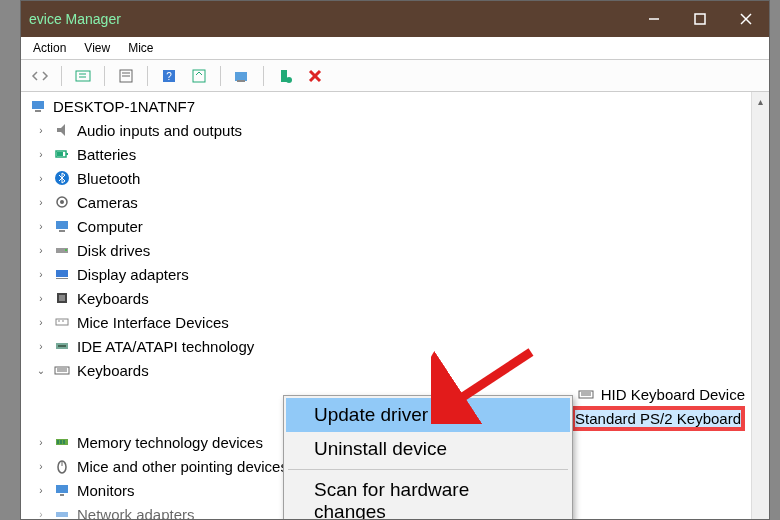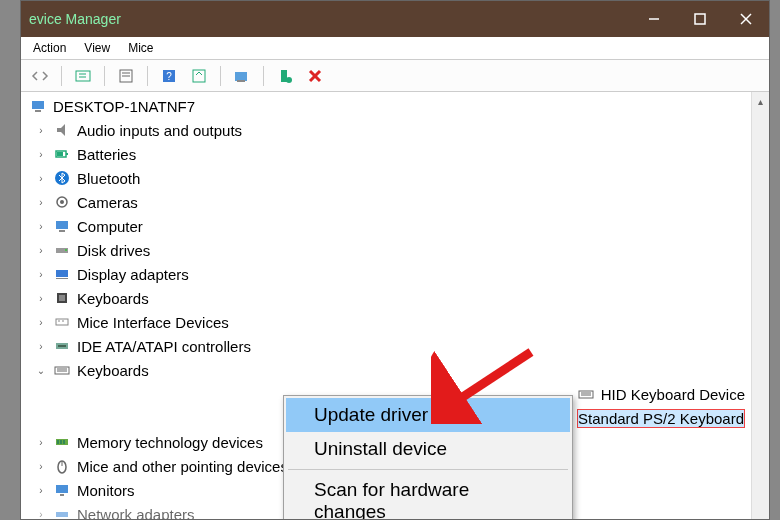--- a/index.html
+++ b/index.html
@@ -124,21 +124,21 @@
   }
   .node .icon {
     width: 18px;
     height: 18px;
     display: flex;
     align-items: center;
     justify-content: center;
   }
   .node.selected .label {
     background: #cce8ff;
-    border: 1px solid #ef4444;
+    border: 4px solid #ef4444;
     padding: 0 0;
   }
   .context-menu {
     position: absolute;
     left: 262px;
     top: 303px;
     width: 290px;
     background: #f2f2f2;
     border: 1px solid #a0a0a0;
     box-shadow: 2px 3px 6px rgba(0,0,0,.3);
@@ -367,21 +367,21 @@
         </div>
 
       <div class="node lvl1">
           <span class="chev">›</span>
           <span class="icon">
             <svg width="16" height="16">
               <rect x="2" y="5" width="12" height="6" fill="#7a9"></rect>
               <rect x="4" y="7" width="8" height="2" fill="#465"></rect>
             </svg>
           </span>
-          <span class="label">IDE ATA/ATAPI controllers</span>
+          <span class="label">IDE ATA/ATAPI technology</span>
         </div>
 
       <div class="node lvl1">
           <span class="chev">⌄</span>
           <span class="icon">
             <svg width="16" height="16">
               <rect x="1" y="5" width="14" height="7" fill="none" stroke="#666"></rect>
               <line x1="3" y1="7" x2="13" y2="7" stroke="#666"></line>
               <line x1="3" y1="9" x2="13" y2="9" stroke="#666"></line>
             </svg>

